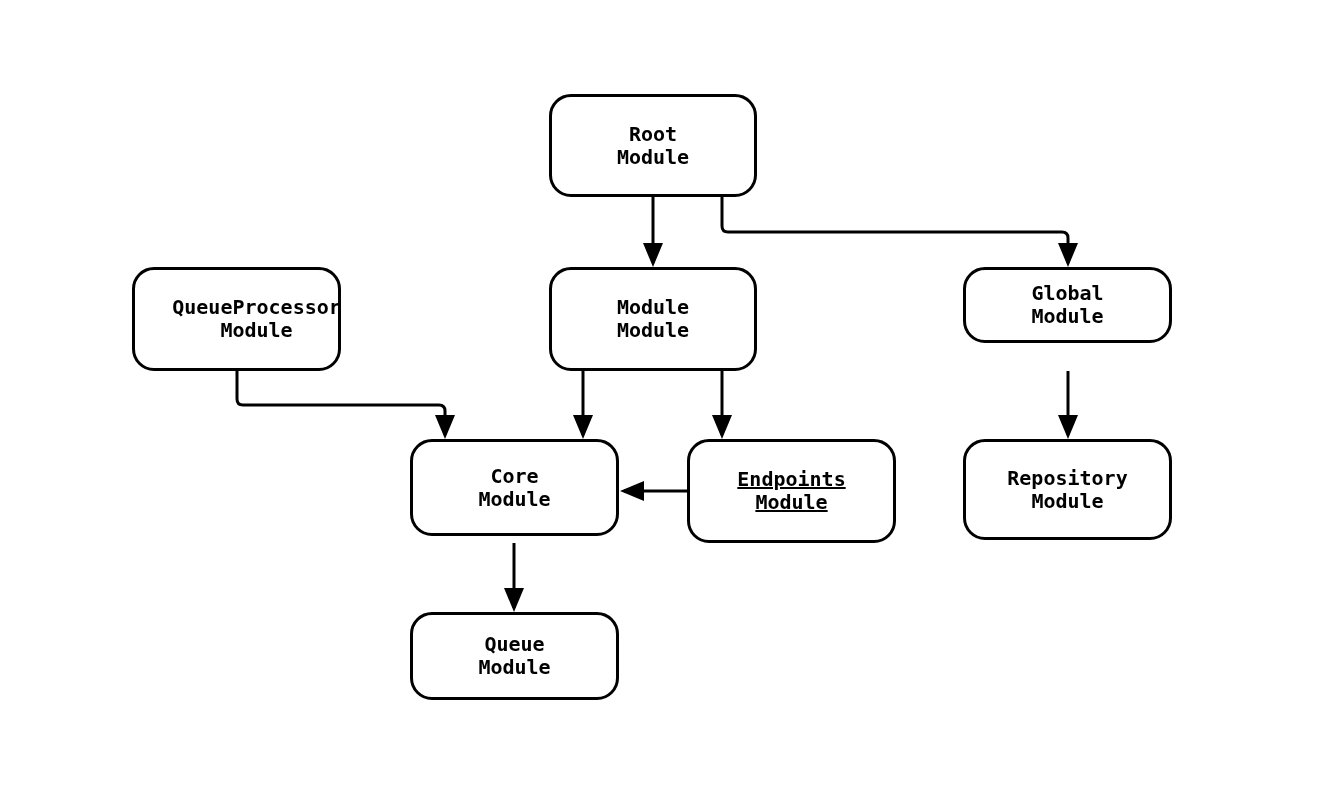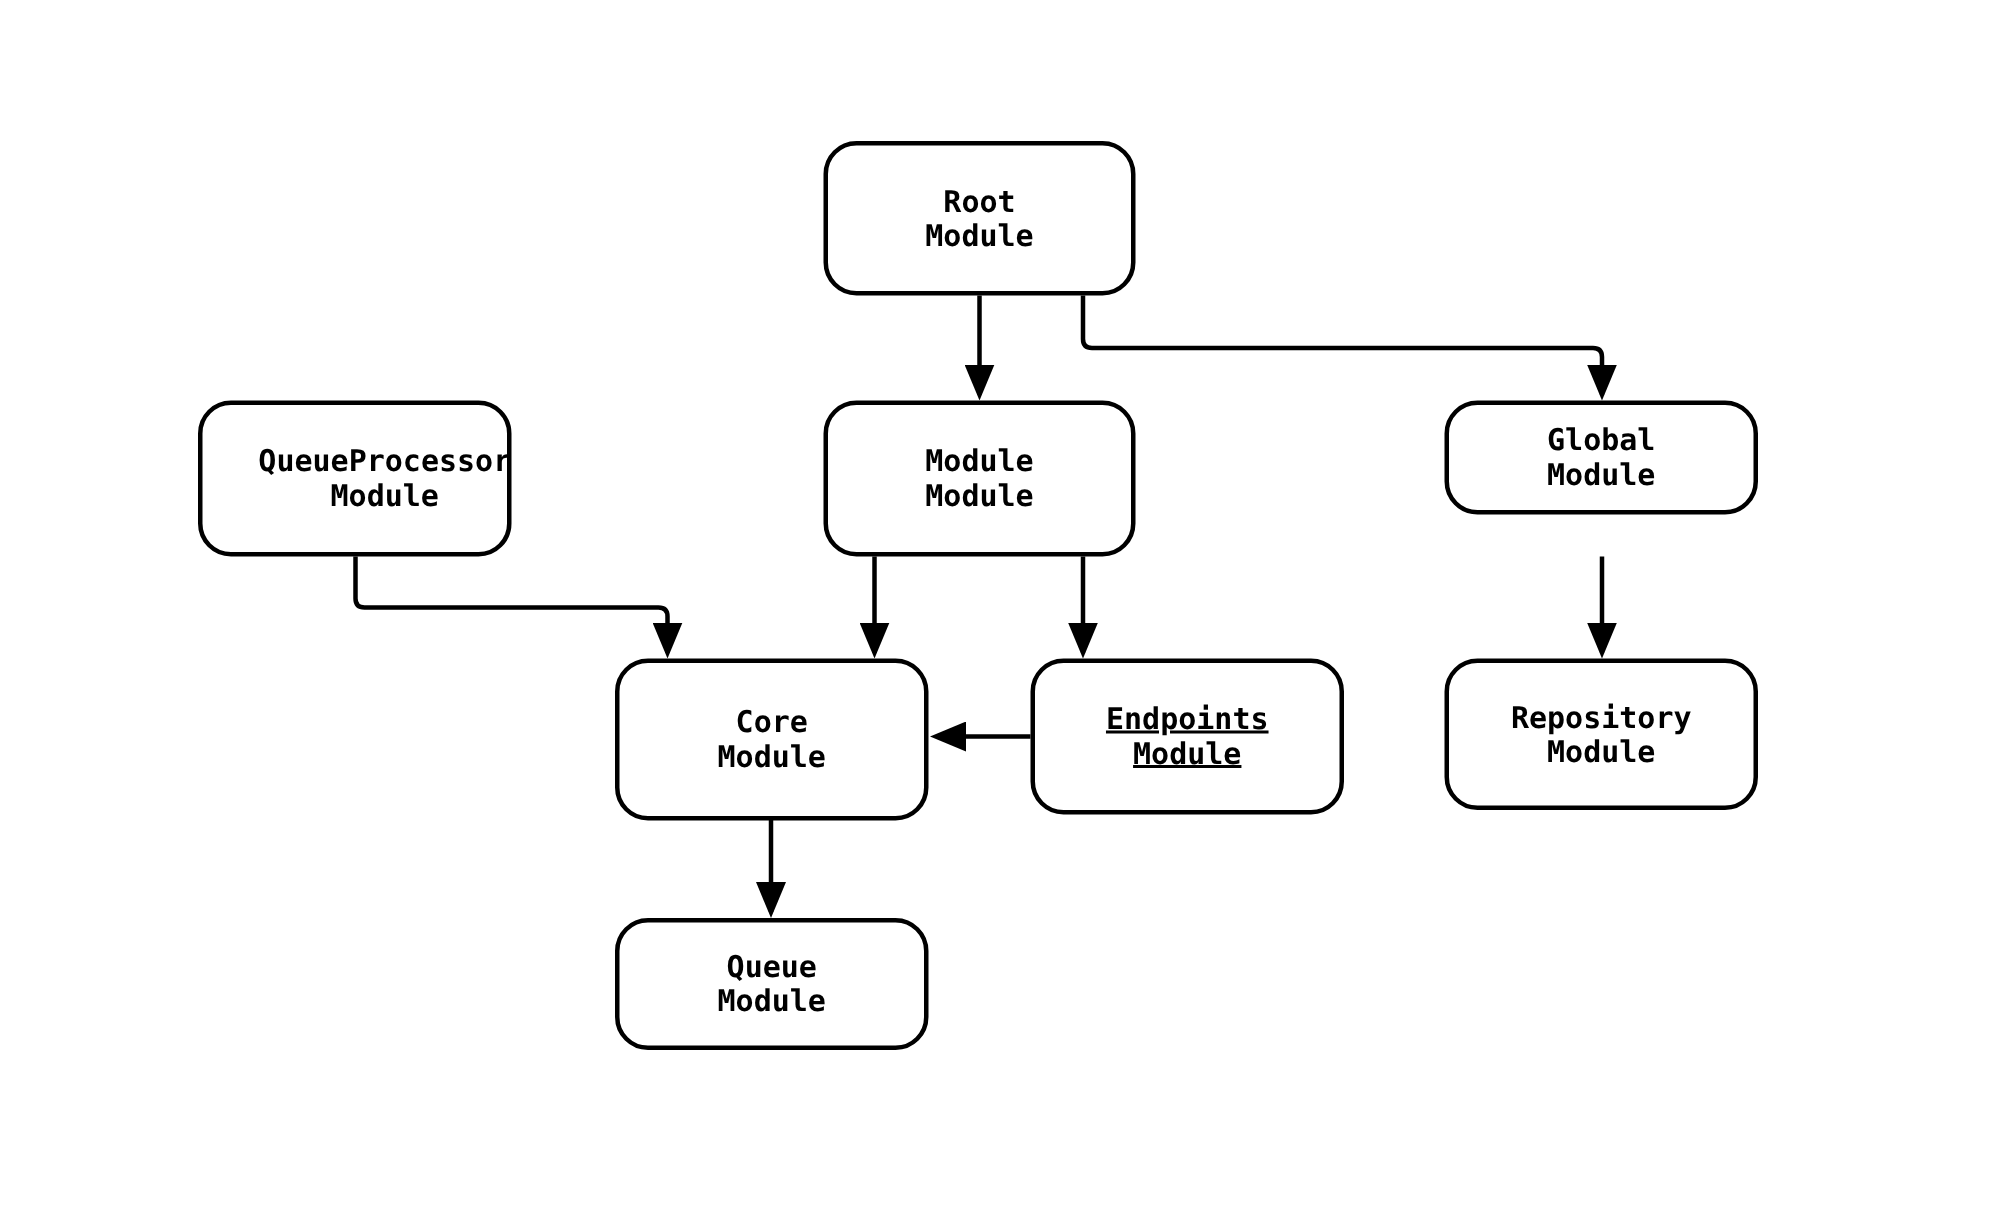--- a/index.html
+++ b/index.html
@@ -81,21 +81,21 @@
         <span class="label-line">Module</span>
       </div>
       <div class="node" style="left: 132px; top: 267px; width: 209px; height: 104px; padding-left: 40px;">
         <span class="label-line">QueueProcessor</span>
         <span class="label-line">Module</span>
       </div>
       <div class="node" style="left: 963px; top: 267px; width: 209px; height: 76px;">
         <span class="label-line">Global</span>
         <span class="label-line">Module</span>
       </div>
-      <div class="node" style="left: 410px; top: 439px; width: 209px; height: 108px;">
+      <div class="node" style="left: 410px; top: 439px; width: 209px; height: 97px;">
         <span class="label-line">Core</span>
         <span class="label-line">Module</span>
       </div>
       <div class="node" style="left: 687px; top: 439px; width: 209px; height: 104px; text-decoration: underline;">
         <span class="label-line">Endpoints</span>
         <span class="label-line">Module</span>
       </div>
       <div class="node" style="left: 963px; top: 439px; width: 209px; height: 101px;">
         <span class="label-line">Repository</span>
         <span class="label-line">Module</span>

